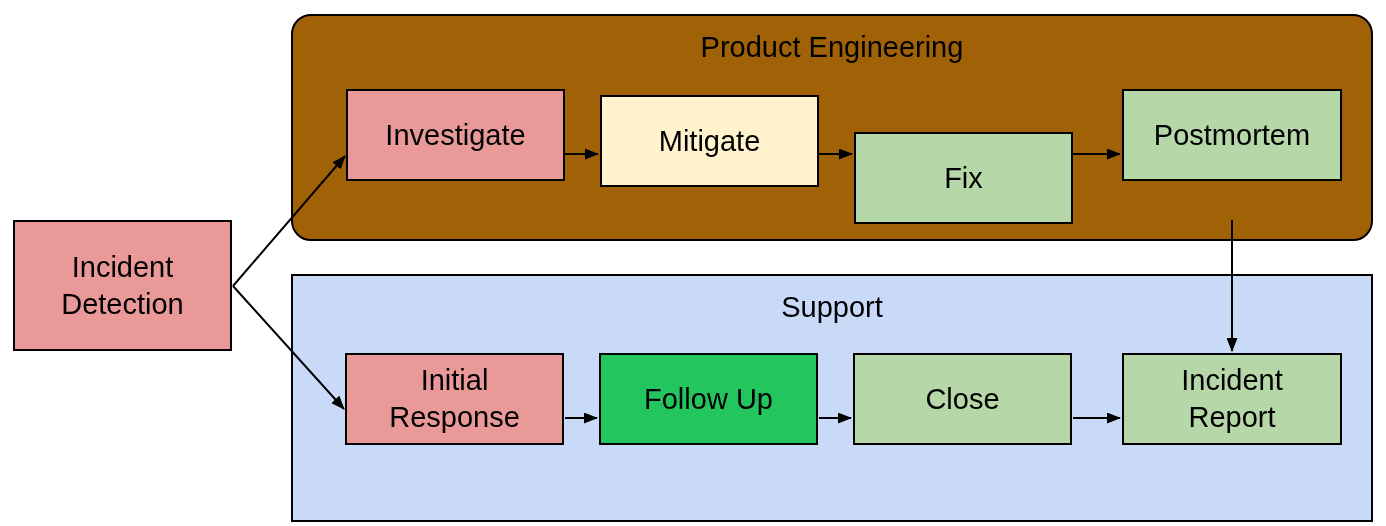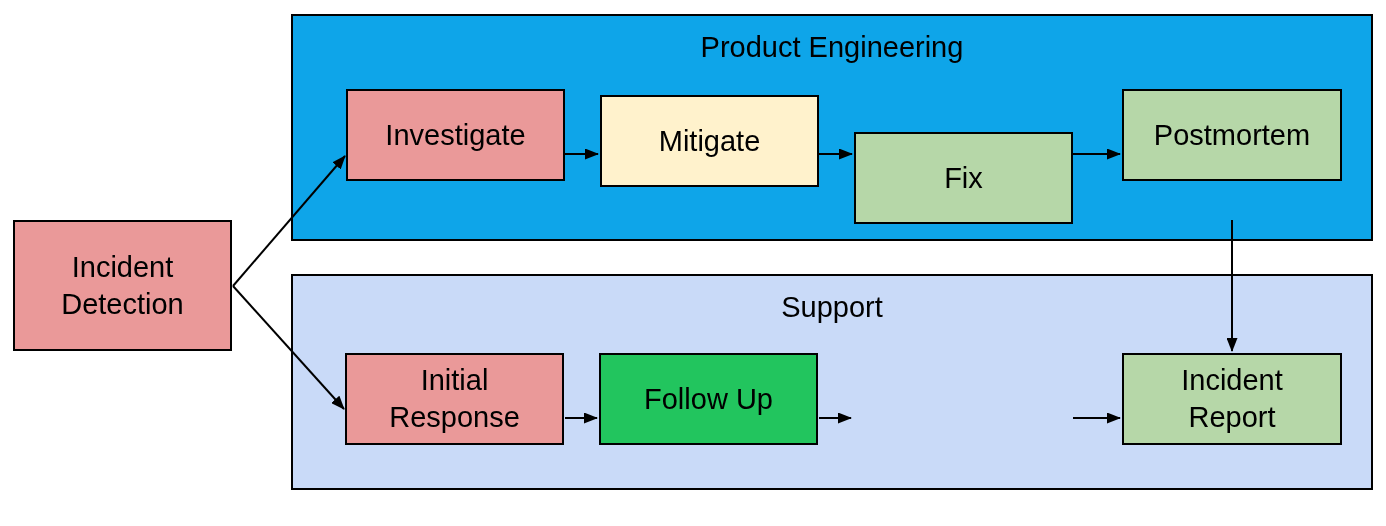--- a/index.html
+++ b/index.html
@@ -15,21 +15,21 @@
     background: #ffffff;
     overflow: hidden;
   }
   .lane {
     position: absolute;
     box-sizing: border-box;
     border: 2px solid #000000;
     background: #c9daf8;
   }
   #lane-engineering { left: 291px; top: 14px;  width: 1082px; height: 227px; }
-  #lane-support     { left: 291px; top: 274px; width: 1082px; height: 216px; }
+  #lane-support     { left: 291px; top: 274px; width: 1082px; height: 248px; }
   .lane-title {
     width: 100%;
     padding-top: 14px;
     text-align: center;
     font-size: 29px;
     line-height: 34px;
     color: #000000;
   }
   .node {
     position: absolute;
@@ -62,21 +62,21 @@
     height: 526px;
     pointer-events: none;
   }
   svg.arrows line { stroke: #000000; stroke-width: 2; }
 </style>
 </head>
 <body>
 
 <div class="canvas" style="background-color: rgb(255, 255, 255);">
 
-  <div class="lane" id="lane-engineering" style="background-color: #0ea5e9;">
+  <div class="lane" id="lane-engineering" style="background-color: #a16207; border-radius: 20px;">
     <div class="lane-title">Product Engineering</div>
   </div>
 
   <div class="lane" id="lane-support" style="background-color: rgb(201, 218, 248);">
     <div class="lane-title">Support</div>
   </div>
 
   <svg class="arrows" viewBox="0 0 1386 526" xmlns="http://www.w3.org/2000/svg">
     <defs>
       <marker id="arrowhead" markerUnits="userSpaceOnUse" markerWidth="14" markerHeight="11" refX="13" refY="5.5" orient="auto">
@@ -98,16 +98,17 @@
 Detection</div>
 
   <div class="node" id="node-investigate" style="background-color: rgb(234, 153, 153);">Investigate</div>
   <div class="node" id="node-mitigate" style="background-color: rgb(255, 242, 204);">Mitigate</div>
   <div class="node" id="node-fix" style="background-color: rgb(182, 215, 168); margin-top: 43px;">Fix</div>
   <div class="node" id="node-postmortem" style="background-color: rgb(182, 215, 168);">Postmortem</div>
 
   <div class="node" id="node-initial-response" style="background-color: rgb(234, 153, 153);">Initial
 Response</div>
   <div class="node" id="node-follow-up" style="background-color: #22c55e;">Follow Up</div>
+  <div class="node" id="node-close" style="background-color: rgb(182, 215, 168);">Close</div>
   <div class="node" id="node-incident-report" style="background-color: rgb(182, 215, 168);">Incident
 Report</div>
 
 </div>
 
 </body></html>

